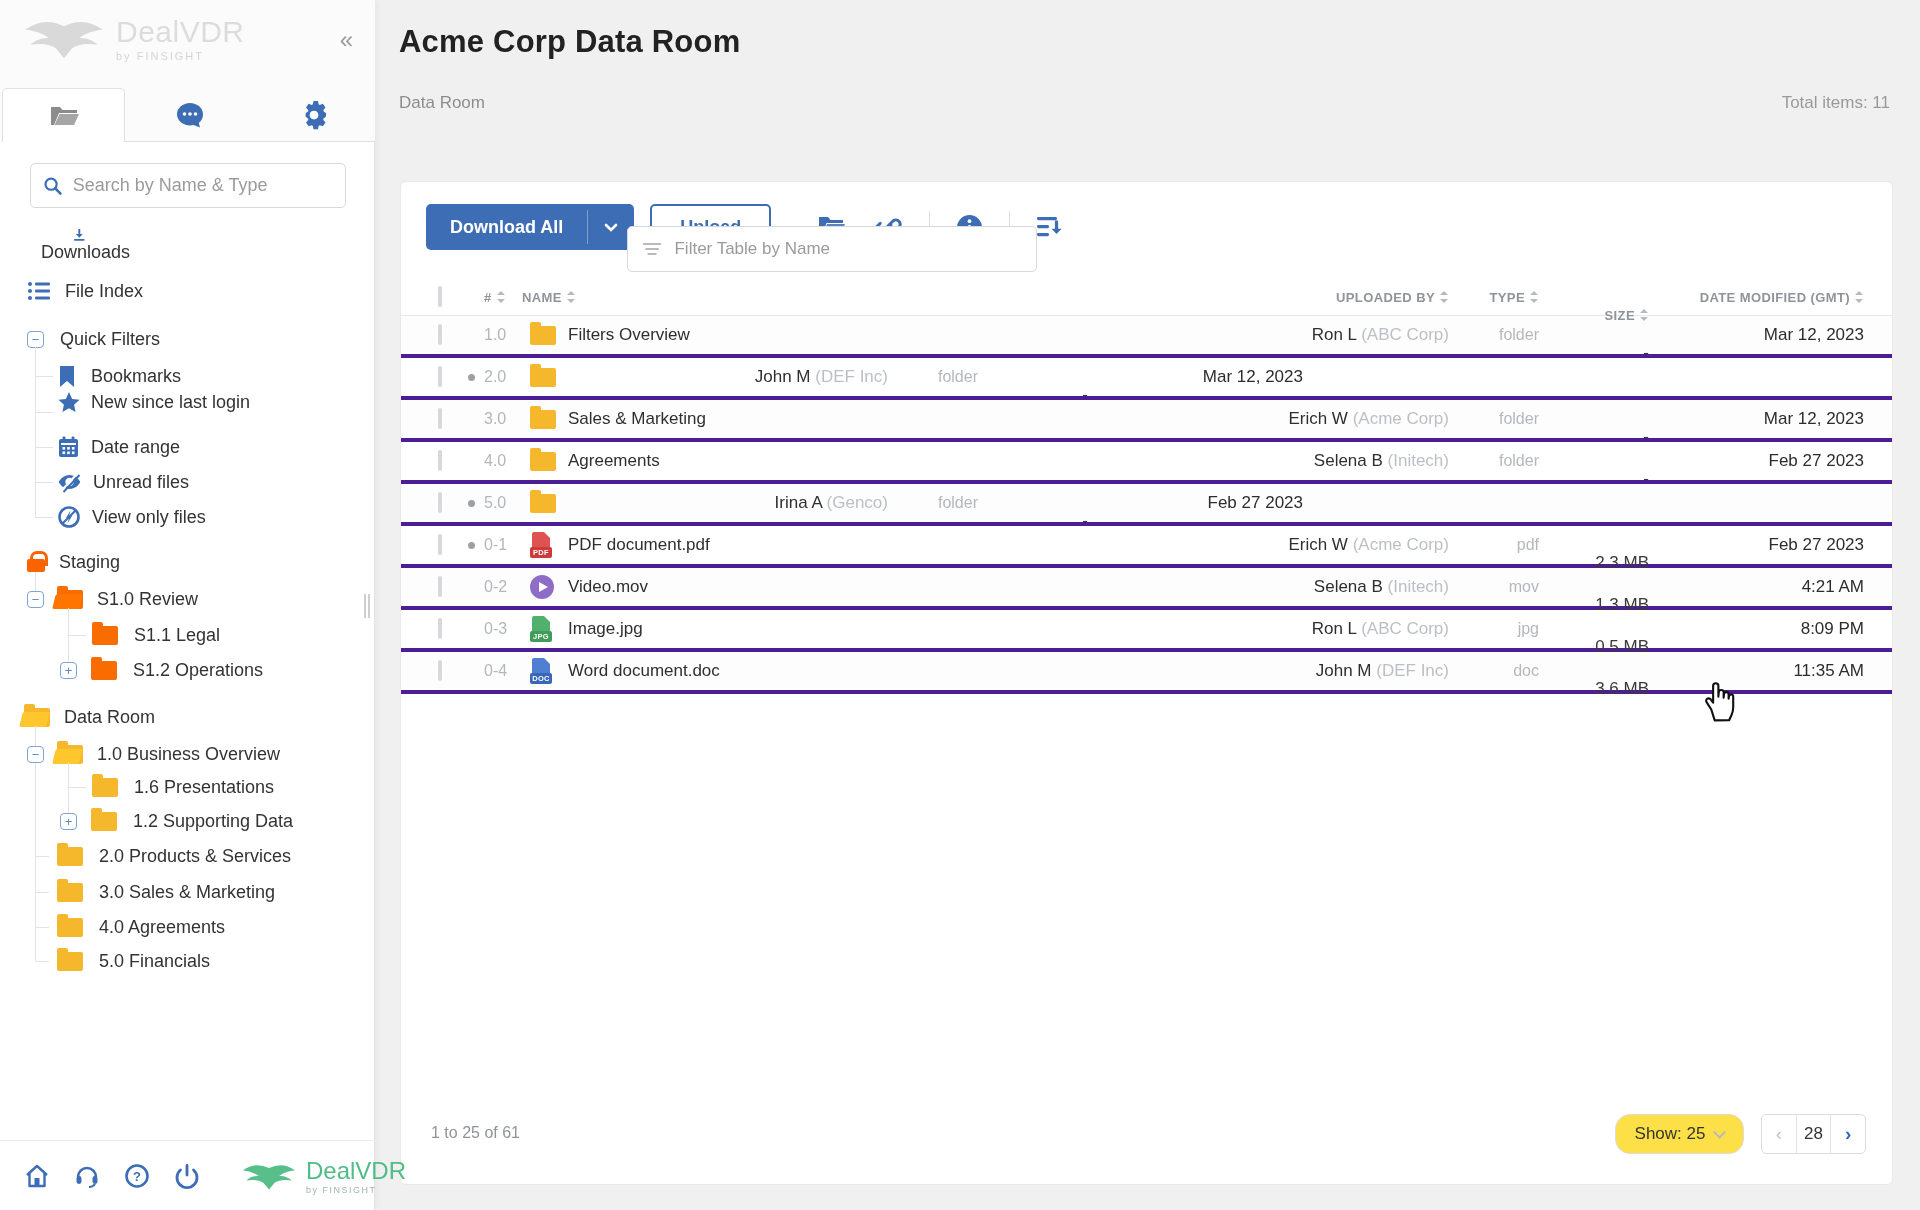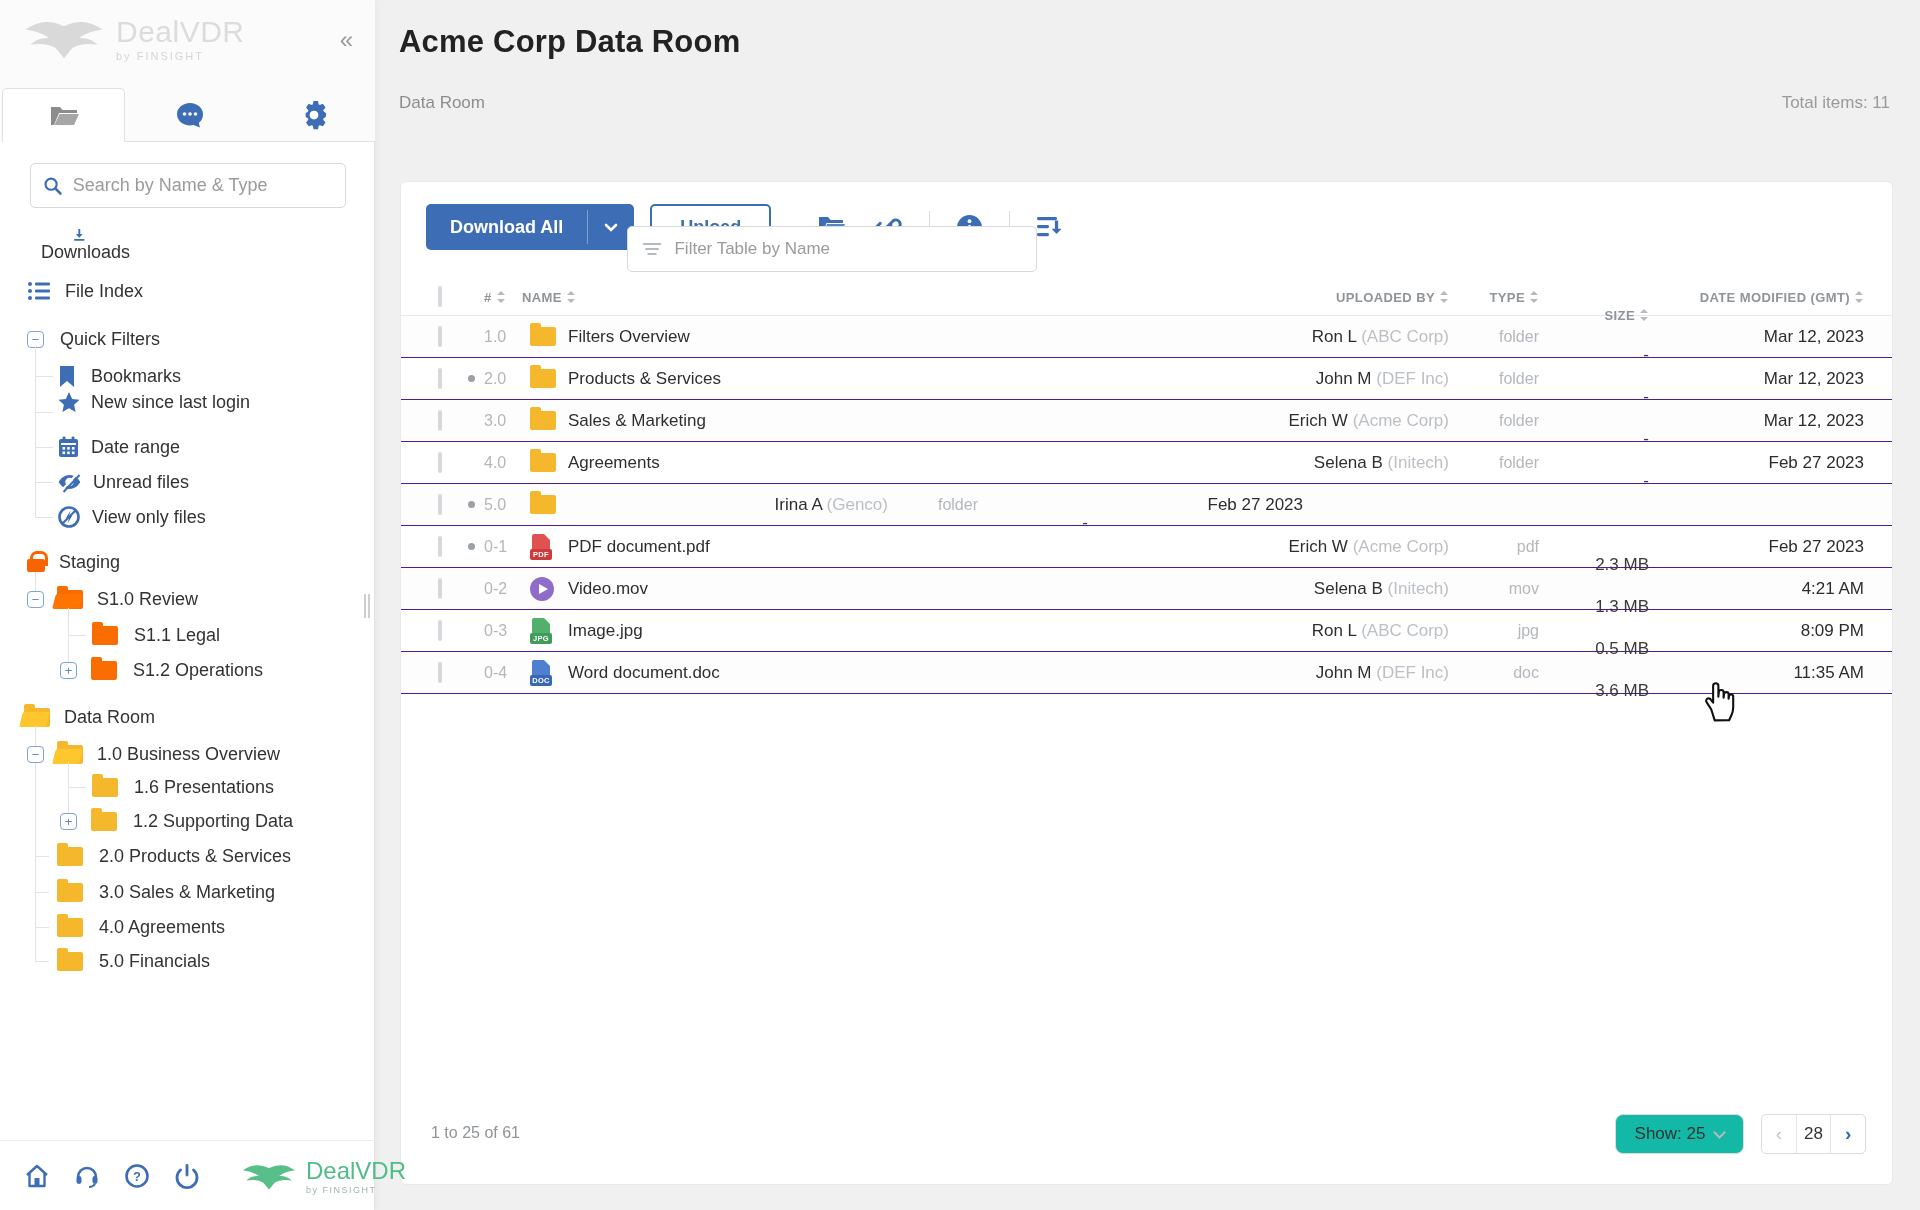--- a/index.html
+++ b/index.html
@@ -65,21 +65,21 @@
   .tool-icons { display:flex; align-items:center; margin-left:46px; gap:26px; }
   .vdiv { width:1px; height:32px; background:#dcdcdc; }
   .icon-btn { display:flex; align-items:center; justify-content:center; cursor:pointer; }
 
   .filter-box { position:absolute; right:27px; top:22px; width:410px; height:46px; border:1px solid #d9d9d9; border-radius:5px; display:flex; align-items:center; padding:0 14px; background:#fff; }
   .filter-box input { border:none; outline:none; font-size:17px; width:100%; margin-left:12px; color:#444; font-family:"Liberation Sans",sans-serif; }
   .filter-box input::placeholder { color:#9b9b9b; }
 
   
   .tbl { position:absolute; left:0; top:96px; width:100%; }
-  .trow { display:flex; align-items:center; height:42px; padding-left:37px; padding-right:28px; border-bottom:1px solid #4c1d95; }
+  .trow { display:flex; align-items:center; height:42px; padding-left:37px; padding-right:28px; border-bottom:4px solid #4c1d95; }
   .trow.head { height:38px; border-bottom:1px solid #e7e8ea; }
   .trow:nth-child(even):not(.head) { background:#fdfdfe; }
   .c-check { width:30px; flex:0 0 auto; }
   .checkbox { width:17px; height:17px; border:2px solid #d6d8db; border-radius:4px; background:#fff; cursor:pointer; }
   .c-dot { width:16px; flex:0 0 auto; display:flex; align-items:center; }
   .dot { width:7px; height:7px; border-radius:50%; background:#9ba1a7; }
   .c-num { width:46px; flex:0 0 auto; font-size:16px; color:#b3b7bb; }
   .c-icon { width:38px; flex:0 0 auto; display:flex; align-items:center; }
   .c-name { flex:1 1 auto; font-size:17px; color:#2f2f2f; }
   .c-upl { width:320px; flex:0 0 auto; text-align:right; font-size:17px; color:#2f2f2f; white-space:nowrap; }
@@ -98,21 +98,21 @@
   .ficon .page::after { content:""; position:absolute; top:0; right:0; border-style:solid; border-width:0 6px 6px 0; border-color:transparent #fff transparent transparent; }
   .ficon .badge { position:absolute; bottom:0; left:0; width:22px; height:11px; border-radius:2px; color:#fff; font-size:7.5px; font-weight:700; text-align:center; line-height:11px; letter-spacing:.3px; }
   .ficon.pdf .page { background:#e05252; } .ficon.pdf .badge { background:#cc3a3a; }
   .ficon.jpg .page { background:#51b06c; } .ficon.jpg .badge { background:#3f9c59; }
   .ficon.doc .page { background:#4f7fd0; } .ficon.doc .badge { background:#3a67b5; }
   .vicon { width:24px; height:24px; border-radius:50%; background:#8e6cc8; display:flex; align-items:center; justify-content:center; flex:0 0 auto; }
   .vicon::after { content:""; border-left:9px solid #fff; border-top:5.5px solid transparent; border-bottom:5.5px solid transparent; margin-left:2px; }
 
   
   .range-info { position:absolute; left:30px; top:942px; font-size:16px; color:#8f9499; }
-  .show-box { position:absolute; left:1214px; top:932px; width:129px; height:40px; border:1px solid #dcdcdc; border-radius:8px; display:flex; align-items:center; justify-content:center; gap:10px; font-size:17px; color:#333; background:#14b8a6; cursor:pointer; }
+  .show-box { position:absolute; left:1214px; top:932px; width:129px; height:40px; border:1px solid #dcdcdc; border-radius:15px; display:flex; align-items:center; justify-content:center; gap:10px; font-size:17px; color:#333; background:#fde047; cursor:pointer; }
   .chev-down { width:9px; height:9px; border-right:2px solid #b6babe; border-bottom:2px solid #b6babe; transform:rotate(45deg); margin-top:-4px; }
   .pager { position:absolute; left:1360px; top:932px; width:105px; height:40px; border:1px solid #dcdcdc; border-radius:5px; display:flex; background:#fff; overflow:hidden; }
   .pager .cell { flex:1; display:flex; align-items:center; justify-content:center; font-size:19px; }
   .pager .prev { color:#c2c6ca; border-right:1px solid #e4e4e4; cursor:default; }
   .pager .num { color:#333; font-size:17px; }
   .pager .next { color:#2f6ab8; font-weight:700; border-left:1px solid #e4e4e4; cursor:pointer; }
 
   .cursor { position:absolute; left:1700px; top:676px; z-index:50; pointer-events:none; }
 
   svg.bi { display:block; }
@@ -441,21 +441,20 @@
 
     <div class="trow">
       <div class="c-check"><span class="checkbox"></span></div>
       <div class="c-dot">
           <span class="dot"></span>
         </div>
       <div class="c-num">2.0</div>
       <div class="c-icon">
           <span class="folder"></span>
         </div>
-      <div class="c-name">Products &amp; Services</div>
       <div class="c-upl"><span>John M</span> <span class="co">(DEF Inc)</span></div>
       <div class="c-type">folder</div>
       <div class="c-size">-</div>
       <div class="c-date">Mar 12, 2023</div>
     </div>
 
     <div class="trow">
       <div class="c-check"><span class="checkbox"></span></div>
       <div class="c-dot"></div>
       <div class="c-num">3.0</div>

